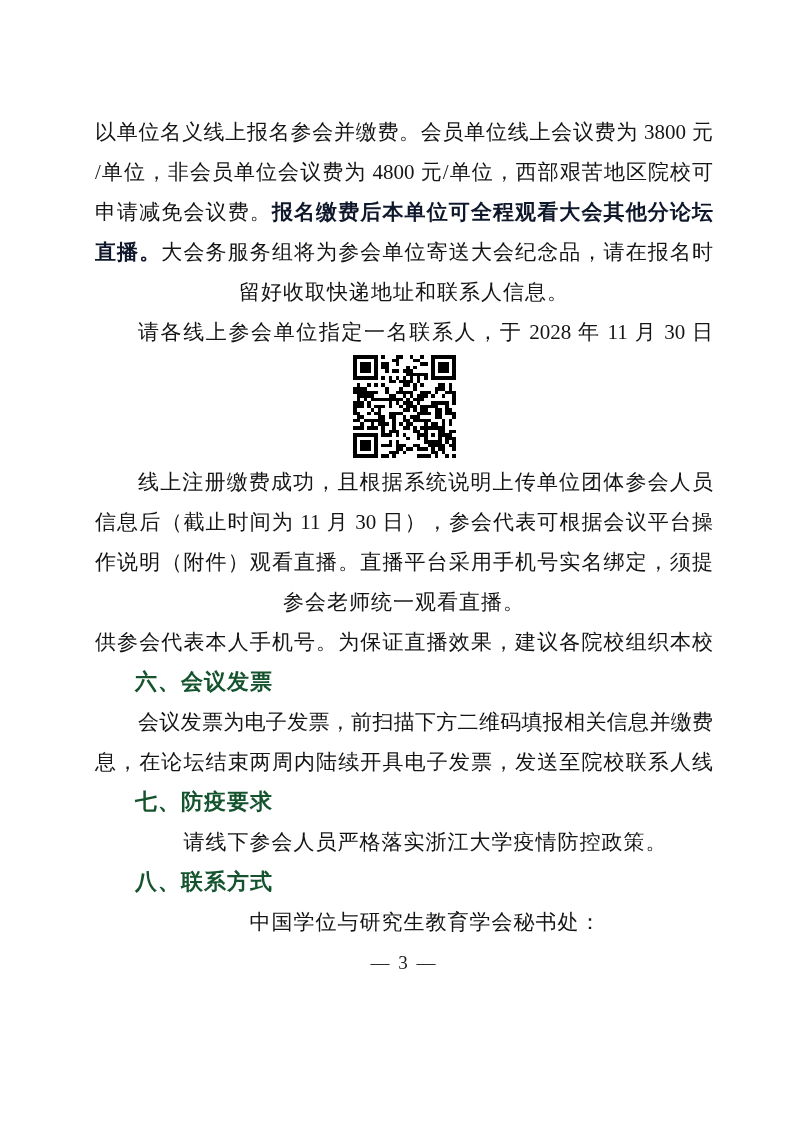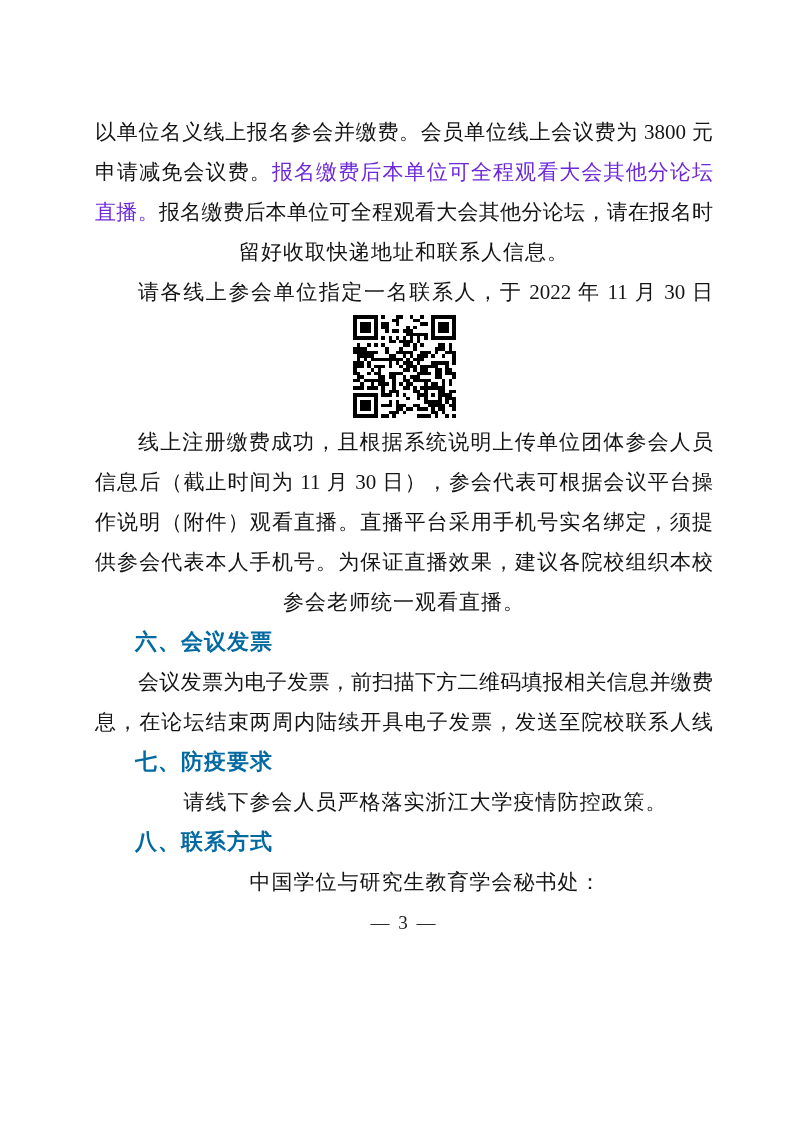--- a/index.html
+++ b/index.html
@@ -34,29 +34,29 @@
     text-align: justify;
     text-align-last: justify;
     letter-spacing: 0;
   }
   .line.indent {
     padding-left: 43px;
   }
   .run { font-family: inherit; }
   .run.bold {
     font-family: "Liberation Sans", sans-serif;
-    font-weight: 400;
-    color: #6d28d9;
+    font-weight: 700;
+    color: #0f172a;
   }
   .heading {
     font-size: 22px;
     line-height: 40px;
     font-weight: 700;
     font-family: "Liberation Sans", sans-serif;
-    color: #0369a1;
+    color: #14532d;
     padding-left: 40px;
     letter-spacing: 1px;
   }
   .qr-wrap {
     height: 103px;
     margin: 3px 0 4px 0;
     display: flex;
     justify-content: center;
     align-items: center;
   }
@@ -70,24 +70,25 @@
     line-height: 30px;
   }
 </style>
 </head>
 <body>
 
 <div class="page">
   <div class="doc-body">
 
     <div class="line justify"><span class="run">以单位名义线上报名参会并缴费。会员单位线上会议费为 3800 元</span></div>
+      <div class="line justify"><span class="run">/单位，非会员单位会议费为 4800 元/单位，西部艰苦地区院校可</span></div>
       <div class="line justify"><span class="run">申请减免会议费。</span><span class="run bold">报名缴费后本单位可全程观看大会其他分论坛</span></div>
-      <div class="line justify"><span class="run bold">直播。</span><span class="run">报名缴费后本单位可全程观看大会其他分论坛，请在报名时</span></div>
+      <div class="line justify"><span class="run bold">直播。</span><span class="run">大会务服务组将为参会单位寄送大会纪念品，请在报名时</span></div>
       <div class="line"><span class="run">留好收取快递地址和联系人信息。</span></div>
-      <div class="line justify indent"><span class="run">请各线上参会单位指定一名联系人，于 2022 年 11 月 30 日</span></div>
+      <div class="line justify indent"><span class="run">请各线上参会单位指定一名联系人，于 2028 年 11 月 30 日</span></div>
       <div class="qr-wrap">
         <svg viewBox="0 0 29 29" width="103" height="103" shape-rendering="crispEdges">
           <rect x="0" y="0" width="1" height="1" fill="#000000"></rect>
           <rect x="1" y="0" width="1" height="1" fill="#000000"></rect>
           <rect x="2" y="0" width="1" height="1" fill="#000000"></rect>
           <rect x="3" y="0" width="1" height="1" fill="#000000"></rect>
           <rect x="4" y="0" width="1" height="1" fill="#000000"></rect>
           <rect x="5" y="0" width="1" height="1" fill="#000000"></rect>
           <rect x="6" y="0" width="1" height="1" fill="#000000"></rect>
           <rect x="8" y="0" width="1" height="1" fill="#000000"></rect>
@@ -507,22 +508,22 @@
           <rect x="20" y="28" width="1" height="1" fill="#000000"></rect>
           <rect x="21" y="28" width="1" height="1" fill="#000000"></rect>
           <rect x="23" y="28" width="1" height="1" fill="#000000"></rect>
           <rect x="26" y="28" width="1" height="1" fill="#000000"></rect>
           <rect x="28" y="28" width="1" height="1" fill="#000000"></rect>
         </svg>
       </div>
       <div class="line justify indent"><span class="run">线上注册缴费成功，且根据系统说明上传单位团体参会人员</span></div>
       <div class="line justify"><span class="run">信息后（截止时间为 11 月 30 日），参会代表可根据会议平台操</span></div>
       <div class="line justify"><span class="run">作说明（附件）观看直播。直播平台采用手机号实名绑定，须提</span></div>
+      <div class="line"><span class="run">参会老师统一观看直播。</span></div>
       <div class="line justify"><span class="run">供参会代表本人手机号。为保证直播效果，建议各院校组织本校</span></div>
-      <div class="line"><span class="run">参会老师统一观看直播。</span></div>
       <div class="heading">六、会议发票</div>
       <div class="line justify indent"><span class="run">会议发票为电子发票，前扫描下方二维码填报相关信息并缴费</span></div>
       <div class="line justify"><span class="run">息，在论坛结束两周内陆续开具电子发票，发送至院校联系人线</span></div>
       <div class="heading">七、防疫要求</div>
       <div class="line indent"><span class="run">请线下参会人员严格落实浙江大学疫情防控政策。</span></div>
       <div class="heading">八、联系方式</div>
       <div class="line indent"><span class="run">中国学位与研究生教育学会秘书处：</span></div>
       <div class="page-number">— 3 —</div>
   </div>
 </div>

